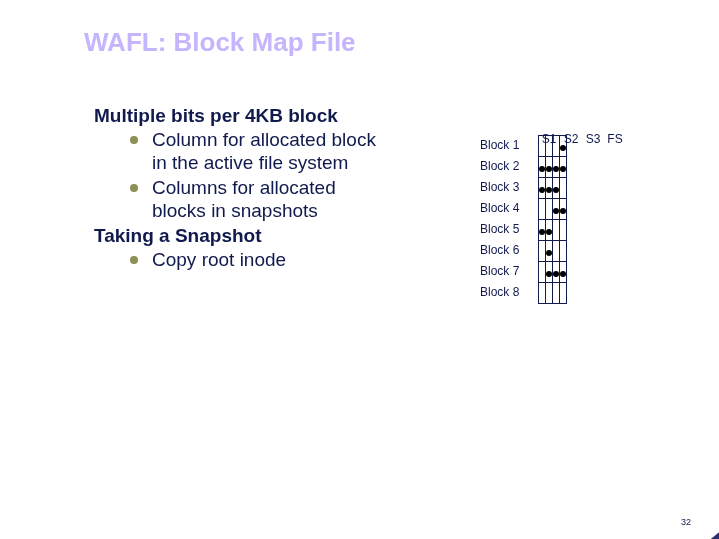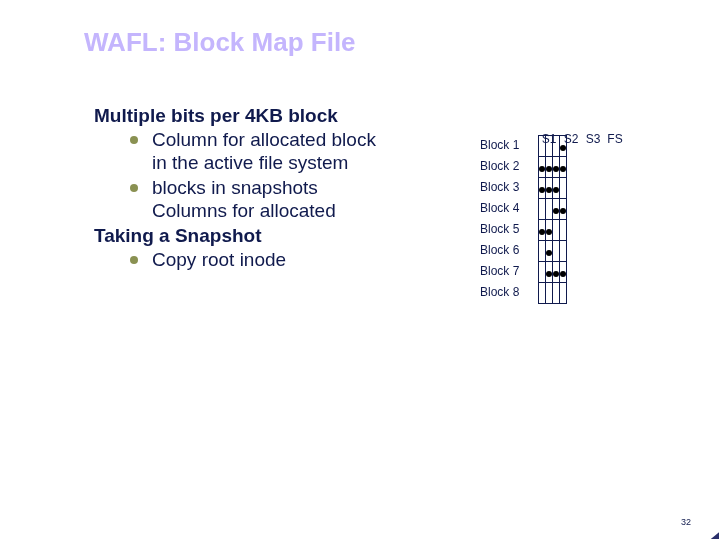--- a/index.html
+++ b/index.html
@@ -184,22 +184,22 @@
 
   <div id="body">
       <div class="lvl1">Multiple bits per 4KB block</div>
       <div class="lvl2">
         <span class="bullet"></span>
         <span class="txt">Column for allocated block</span>
         <span class="txt">in the active file system</span>
       </div>
       <div class="lvl2">
         <span class="bullet"></span>
+        <span class="txt">Columns for allocated</span>
         <span class="txt">blocks in snapshots</span>
-        <span class="txt">Columns for allocated</span>
       </div>
       <div class="lvl1">Taking a Snapshot</div>
       <div class="lvl2">
         <span class="bullet"></span>
         <span class="txt">Copy root inode</span>
       </div>
     </div>
 
   <div id="diagram">
     <div id="col-headers">

